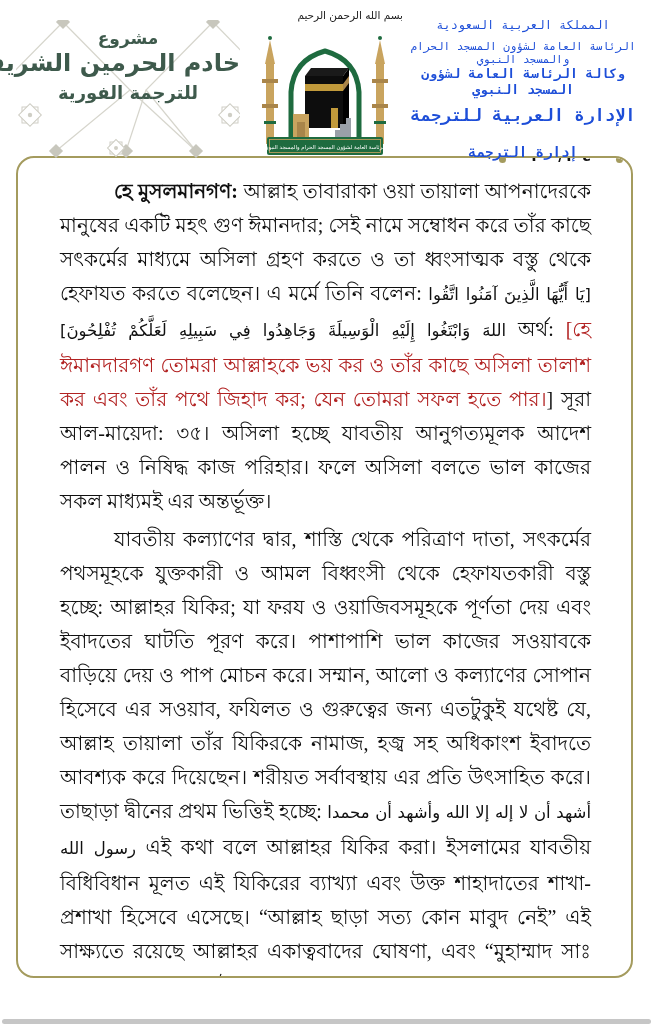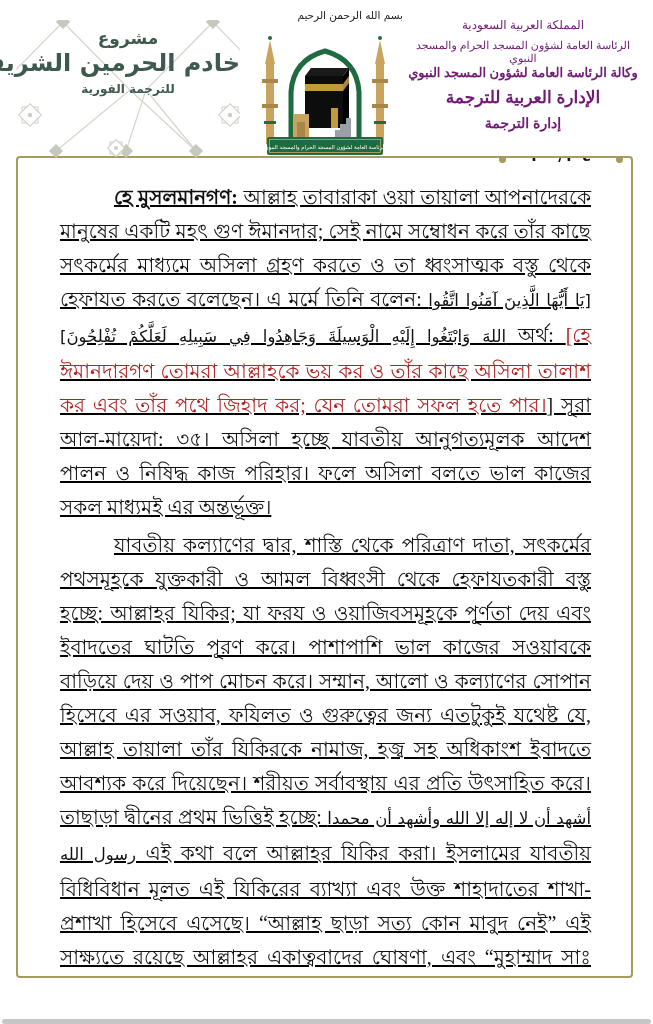--- a/index.html
+++ b/index.html
@@ -9,38 +9,38 @@
   }
   
   .letterhead{position:absolute;left:0;top:0;width:653px;height:162px;z-index:2;}
   
   .hdr-left{position:absolute;left:16px;top:20px;width:224px;height:142px;text-align:center;
             color:#3e5a4c;font-family:"DejaVu Sans",sans-serif;}
   .lattice{position:absolute;left:0;top:0;z-index:0;}
   .cal{position:relative;z-index:1;direction:rtl;font-weight:bold;}
   .cal1{font-size:17px;margin-top:8px;}
   .cal2{font-size:24px;margin-top:1px;white-space:nowrap;letter-spacing:-1px;}
-  .cal3{font-size:12px;margin-top:5px;}
+  .cal3{font-size:18px;margin-top:5px;}
   
   .hdr-center{position:absolute;left:247px;top:6px;width:156px;height:156px;}
   .bismillah{font-family:"DejaVu Sans",sans-serif;font-size:10.5px;color:#1c1c1c;
              text-align:right;direction:rtl;height:18px;line-height:18px;}
   .emblem{display:block;margin:0 auto;}
   
-  .hdr-right{position:absolute;right:8px;top:18px;width:244px;text-align:center;color:#701a75;
-             font-family:Liberation Sans, sans-serif;direction:rtl;}
+  .hdr-right{position:absolute;right:8px;top:18px;width:244px;text-align:center;color:#1d4ed8;
+             font-family:Liberation Mono, monospace;direction:rtl;}
   .r1{font-size:12px;}
   .r2{font-size:11px;margin-top:7px;}
   .r3{font-size:13px;font-weight:bold;}
   .r4{font-size:17px;font-weight:bold;margin-top:7px;}
-  .r5{font-size:14px;font-weight:bold;margin-top:7px;}
+  .r5{font-size:14px;font-weight:bold;margin-top:18px;}
   
   .frame{
     position:absolute;left:16px;top:156px;width:617px;height:822px;box-sizing:border-box;
-    border:2px solid #a49b5e;border-radius:4px;padding:22px 40px 0 42px;overflow:hidden;z-index:1;text-decoration:underline;
+    border:2px solid #a49b5e;border-radius:18px;padding:16px 40px 0 42px;overflow:hidden;z-index:1;
   }
   .doc-number-wrap{position:absolute;top:-12px;right:6px;width:128px;height:24px;background:#ffffff;
                    text-align:center;}
   .doc-number-wrap .dot{position:absolute;top:10px;width:7px;height:7px;border-radius:50%;background:#a49b5e;}
   .dot-l{left:2px;} .dot-r{right:2px;}
   .doc-num{display:inline-block;direction:rtl;font-family:"DejaVu Sans",sans-serif;
            font-size:15px;font-weight:bold;color:#111;line-height:20px;}
   .para{margin:0;font-size:20px;line-height:34px;text-align:justify;color:#101010;text-indent:54px;}
   .para + .para{margin-top:4px;}
   .seg-bold{font-weight:bold;}

